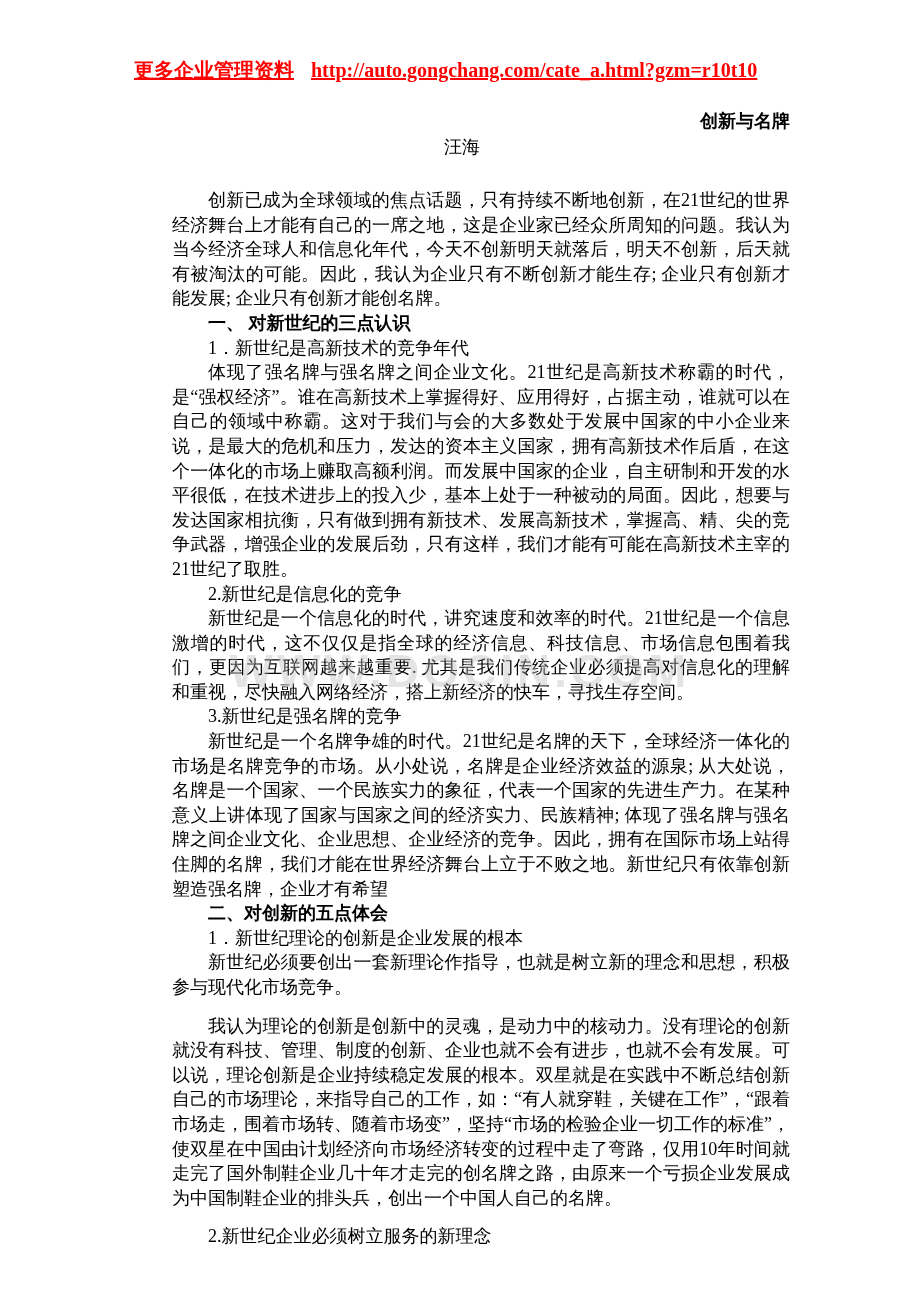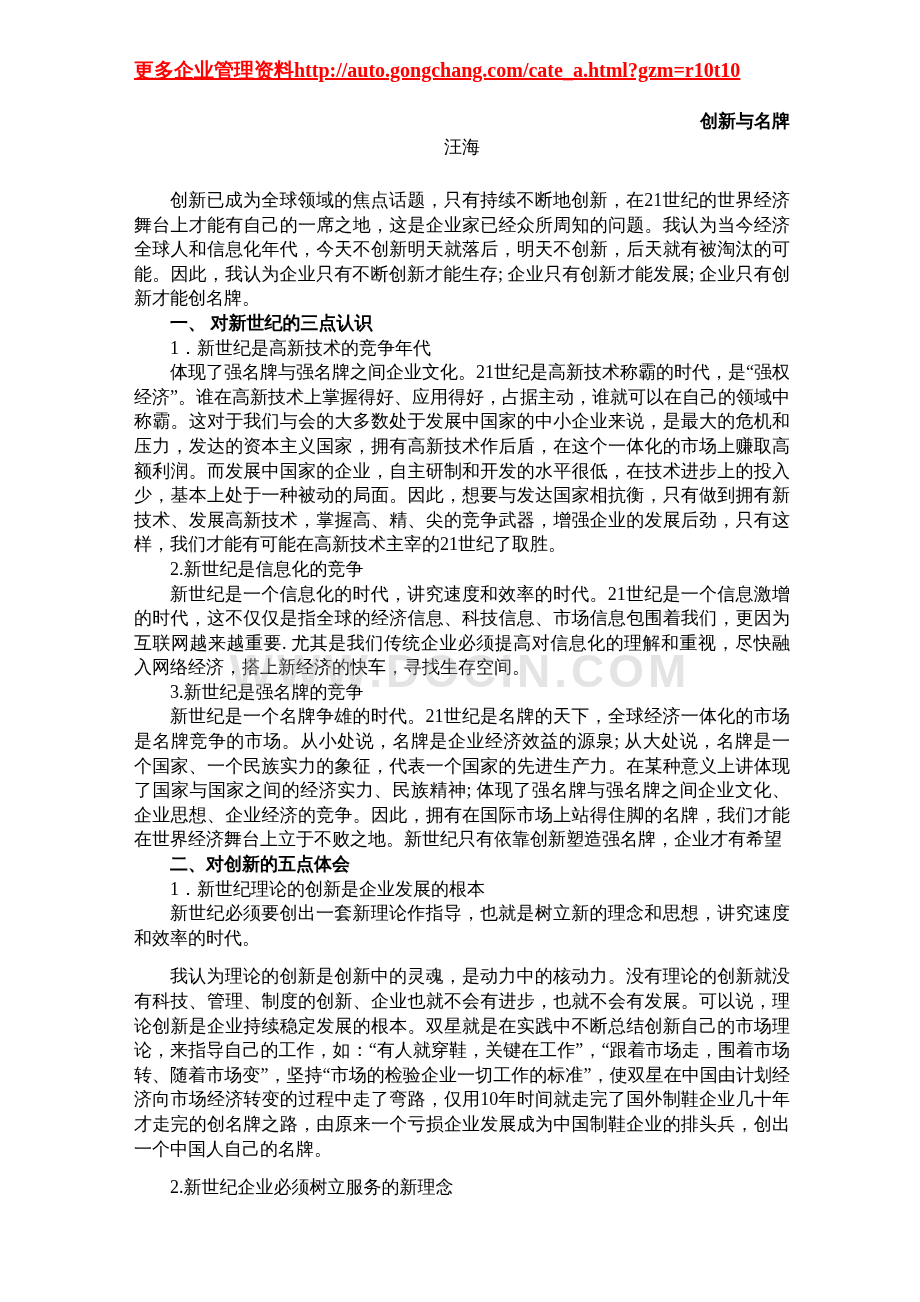--- a/index.html
+++ b/index.html
@@ -17,37 +17,38 @@
   }
   .doc-header {
     font-size: 20px;
     line-height: 28px;
     font-weight: bold;
     color: #ff0000;
     text-decoration: underline;
     margin-bottom: 24px;
     white-space: nowrap;
   }
-  .doc-header .hdr-label { margin-right: 0; }
+  .doc-header .hdr-label { margin-right: 17px; }
   .doc-title {
     text-align: right;
     font-size: 18px;
     line-height: 26px;
     font-weight: bold;
   }
   .doc-author {
     text-align: center;
     font-size: 18px;
     line-height: 26px;
     margin-bottom: 28px;
   }
   .doc-body {
     font-size: 18px;
     line-height: 24.6px;
     text-align: justify;
+    margin-left: 38px;
   }
   .para {
     margin: 0;
     text-indent: 2em;
   }
   .para.h1 { font-weight: bold; }
   .para.gap { margin-top: 14px; }
   .watermark {
     position: absolute;
     top: 644px;
@@ -79,20 +80,20 @@
       <p class="para body">创新已成为全球领域的焦点话题，只有持续不断地创新，在21世纪的世界经济舞台上才能有自己的一席之地，这是企业家已经众所周知的问题。我认为当今经济全球人和信息化年代，今天不创新明天就落后，明天不创新，后天就有被淘汰的可能。因此，我认为企业只有不断创新才能生存; 企业只有创新才能发展; 企业只有创新才能创名牌。</p>
       <p class="para h1">一、 对新世纪的三点认识</p>
       <p class="para sub">1．新世纪是高新技术的竞争年代</p>
       <p class="para body">体现了强名牌与强名牌之间企业文化。21世纪是高新技术称霸的时代，是“强权经济”。谁在高新技术上掌握得好、应用得好，占据主动，谁就可以在自己的领域中称霸。这对于我们与会的大多数处于发展中国家的中小企业来说，是最大的危机和压力，发达的资本主义国家，拥有高新技术作后盾，在这个一体化的市场上赚取高额利润。而发展中国家的企业，自主研制和开发的水平很低，在技术进步上的投入少，基本上处于一种被动的局面。因此，想要与发达国家相抗衡，只有做到拥有新技术、发展高新技术，掌握高、精、尖的竞争武器，增强企业的发展后劲，只有这样，我们才能有可能在高新技术主宰的21世纪了取胜。</p>
       <p class="para sub">2.新世纪是信息化的竞争</p>
       <p class="para body">新世纪是一个信息化的时代，讲究速度和效率的时代。21世纪是一个信息激增的时代，这不仅仅是指全球的经济信息、科技信息、市场信息包围着我们，更因为互联网越来越重要. 尤其是我们传统企业必须提高对信息化的理解和重视，尽快融入网络经济，搭上新经济的快车，寻找生存空间。</p>
       <p class="para sub">3.新世纪是强名牌的竞争</p>
       <p class="para body">新世纪是一个名牌争雄的时代。21世纪是名牌的天下，全球经济一体化的市场是名牌竞争的市场。从小处说，名牌是企业经济效益的源泉; 从大处说，名牌是一个国家、一个民族实力的象征，代表一个国家的先进生产力。在某种意义上讲体现了国家与国家之间的经济实力、民族精神; 体现了强名牌与强名牌之间企业文化、企业思想、企业经济的竞争。因此，拥有在国际市场上站得住脚的名牌，我们才能在世界经济舞台上立于不败之地。新世纪只有依靠创新塑造强名牌，企业才有希望</p>
       <p class="para h1">二、对创新的五点体会</p>
       <p class="para sub">1．新世纪理论的创新是企业发展的根本</p>
-      <p class="para body">新世纪必须要创出一套新理论作指导，也就是树立新的理念和思想，讲究速度和效率的时代。</p>
+      <p class="para body">新世纪必须要创出一套新理论作指导，也就是树立新的理念和思想，积极参与现代化市场竞争。</p>
       <p class="para body gap">我认为理论的创新是创新中的灵魂，是动力中的核动力。没有理论的创新就没有科技、管理、制度的创新、企业也就不会有进步，也就不会有发展。可以说，理论创新是企业持续稳定发展的根本。双星就是在实践中不断总结创新自己的市场理论，来指导自己的工作，如：“有人就穿鞋，关键在工作”，“跟着市场走，围着市场转、随着市场变”，坚持“市场的检验企业一切工作的标准”，使双星在中国由计划经济向市场经济转变的过程中走了弯路，仅用10年时间就走完了国外制鞋企业几十年才走完的创名牌之路，由原来一个亏损企业发展成为中国制鞋企业的排头兵，创出一个中国人自己的名牌。</p>
       <p class="para sub gap">2.新世纪企业必须树立服务的新理念</p>
     </div>
 
   <div class="watermark">WWW.DOCIN.COM</div>
 
 </div>
 
 </body></html>

